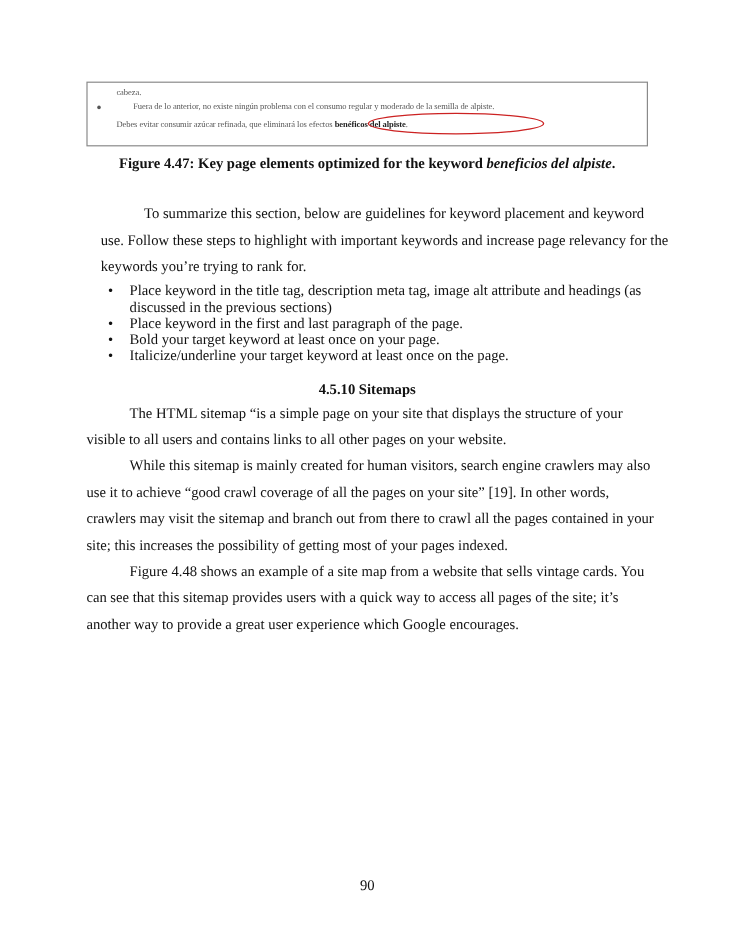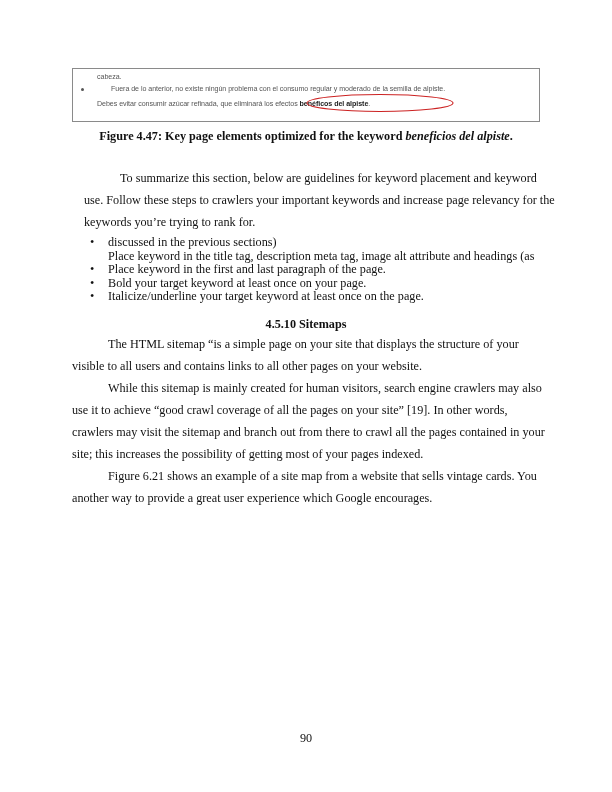--- a/index.html
+++ b/index.html
@@ -3,21 +3,21 @@
 <meta charset="utf-8">
 <style>
   html, body { margin: 0; padding: 0; background: #ffffff; }
   body { width: 612px; height: 792px; position: relative; overflow: hidden;
          font-family: "Liberation Serif", "DejaVu Serif", serif; color: #111; }
   .page { position: absolute; left: 0; top: 0; width: 612px; height: 792px; }
 
   
   .figure-box { position: absolute; left: 72px; top: 68px; width: 468px; height: 54px;
                 border: 1px solid #8a8a8a; background: #fff; box-sizing: border-box; }
-  .fig-text { position: absolute; font-family: Liberation Sans, sans-serif; font-size: 7.1px;
+  .fig-text { position: absolute; font-family: Liberation Serif, serif; font-size: 7.1px;
               color: #555; white-space: nowrap; letter-spacing: -0.05px; }
   .fig-line1 { left: 24px; top: 4px; }
   .fig-bullet { position: absolute; left: 8px; top: 19px; width: 3px; height: 3px; border-radius: 50%; background: #555; }
   .fig-line2 { left: 24px; top: 16px; text-decoration: none; margin-left: 14px; }
   .fig-line3 { left: 24px; top: 31px; }
   .fig-line3 b { color: #222; font-weight: bold; }
   .ellipse { position: absolute; left: 232px; top: 24px; width: 150px; height: 20px; }
 
   .caption { position: absolute; left: 0; width: 612px; top: 129px; text-align: center;
              font-size: 12.2px; font-weight: bold; }
@@ -47,29 +47,29 @@
     <span class="fig-text fig-line3"><span>Debes evitar consumir azúcar refinada, que eliminará los efectos </span><b>benéficos del alpiste</b><span>.</span></span>
     <svg class="ellipse" viewBox="0 0 150 20" preserveAspectRatio="none">
       <ellipse id="hl-ellipse" cx="75" cy="10" rx="73" ry="8.5" fill="none" stroke="#cc2222" stroke-width="1.1"></ellipse>
     </svg>
   </div>
 
   <div class="caption"><span>Figure 4.47: Key page elements optimized for the keyword </span><i>beneficios del alpiste</i><span>.</span></div>
 
   <div class="para" style="top:167px;margin-left:12px;">
     <span class="line indent">To summarize this section, below are guidelines for keyword placement and keyword</span>
-    <span class="line">use. Follow these steps to crawlers your important keywords and increase page relevancy for the</span>
+    <span class="line">use. Follow these steps to highlight with important keywords and increase page relevancy for the</span>
     <span class="line">keywords you’re trying to rank for.</span>
   </div>
 
   <div class="bullets" style="top:236px;">
     <div class="bullet-item">
       <span class="bullet-dot">•</span>
+      <span class="line">Place keyword in the title tag, description meta tag, image alt attribute and headings (as</span>
       <span class="line">discussed in the previous sections)</span>
-      <span class="line">Place keyword in the title tag, description meta tag, image alt attribute and headings (as</span>
     </div>
     <div class="bullet-item">
       <span class="bullet-dot">•</span>
       <span class="line">Place keyword in the first and last paragraph of the page.</span>
     </div>
     <div class="bullet-item">
       <span class="bullet-dot">•</span>
       <span class="line">Bold your target keyword at least once on your page.</span>
     </div>
     <div class="bullet-item">
@@ -85,19 +85,20 @@
       <span class="line indent">The HTML sitemap “is a simple page on your site that displays the structure of your</span>
       <span class="line">visible to all users and contains links to all other pages on your website.</span>
     </div>
     <div>
       <span class="line indent">While this sitemap is mainly created for human visitors, search engine crawlers may also</span>
       <span class="line">use it to achieve “good crawl coverage of all the pages on your site” [19]. In other words,</span>
       <span class="line">crawlers may visit the sitemap and branch out from there to crawl all the pages contained in your</span>
       <span class="line">site; this increases the possibility of getting most of your pages indexed.</span>
     </div>
     <div>
-      <span class="line indent">Figure 6.21 shows an example of a site map from a website that sells vintage cards. You</span>
+      <span class="line indent">Figure 4.48 shows an example of a site map from a website that sells vintage cards. You</span>
+      <span class="line">can see that this sitemap provides users with a quick way to access all pages of the site; it’s</span>
       <span class="line">another way to provide a great user experience which Google encourages.</span>
     </div>
   </div>
 
   <div class="page-number">90</div>
 </div>
 
 </body></html>

